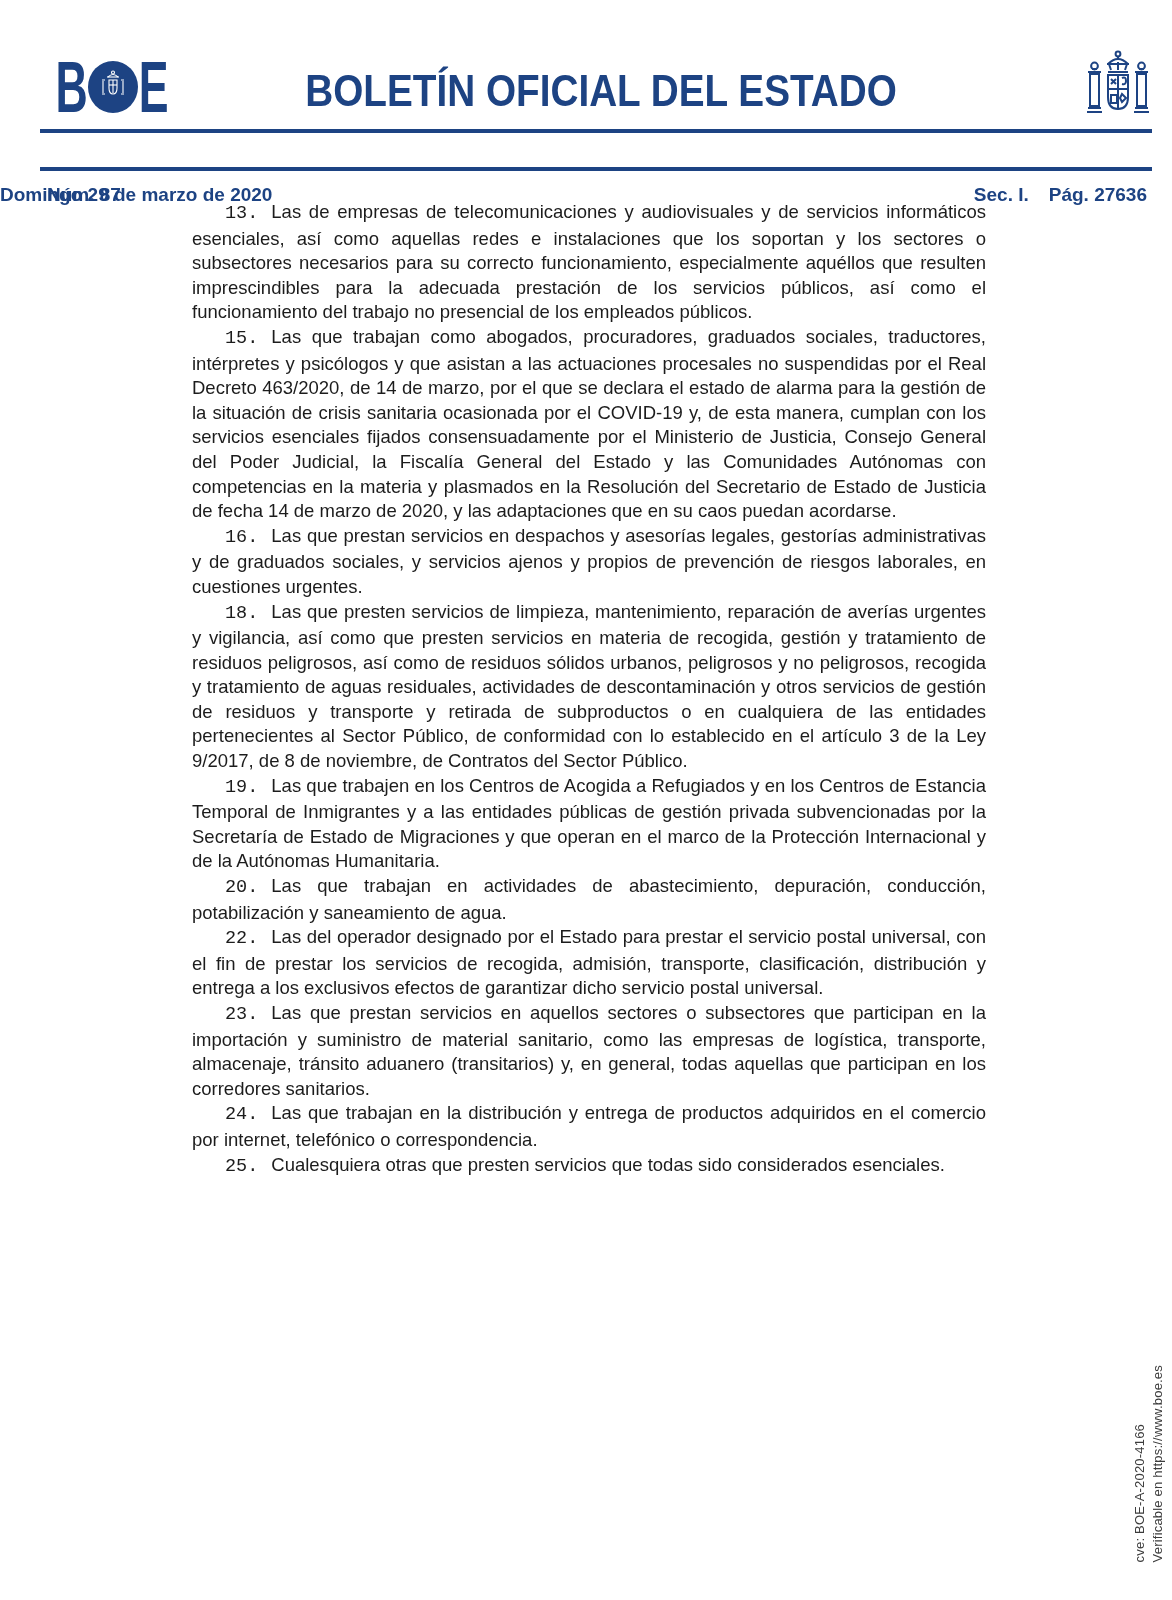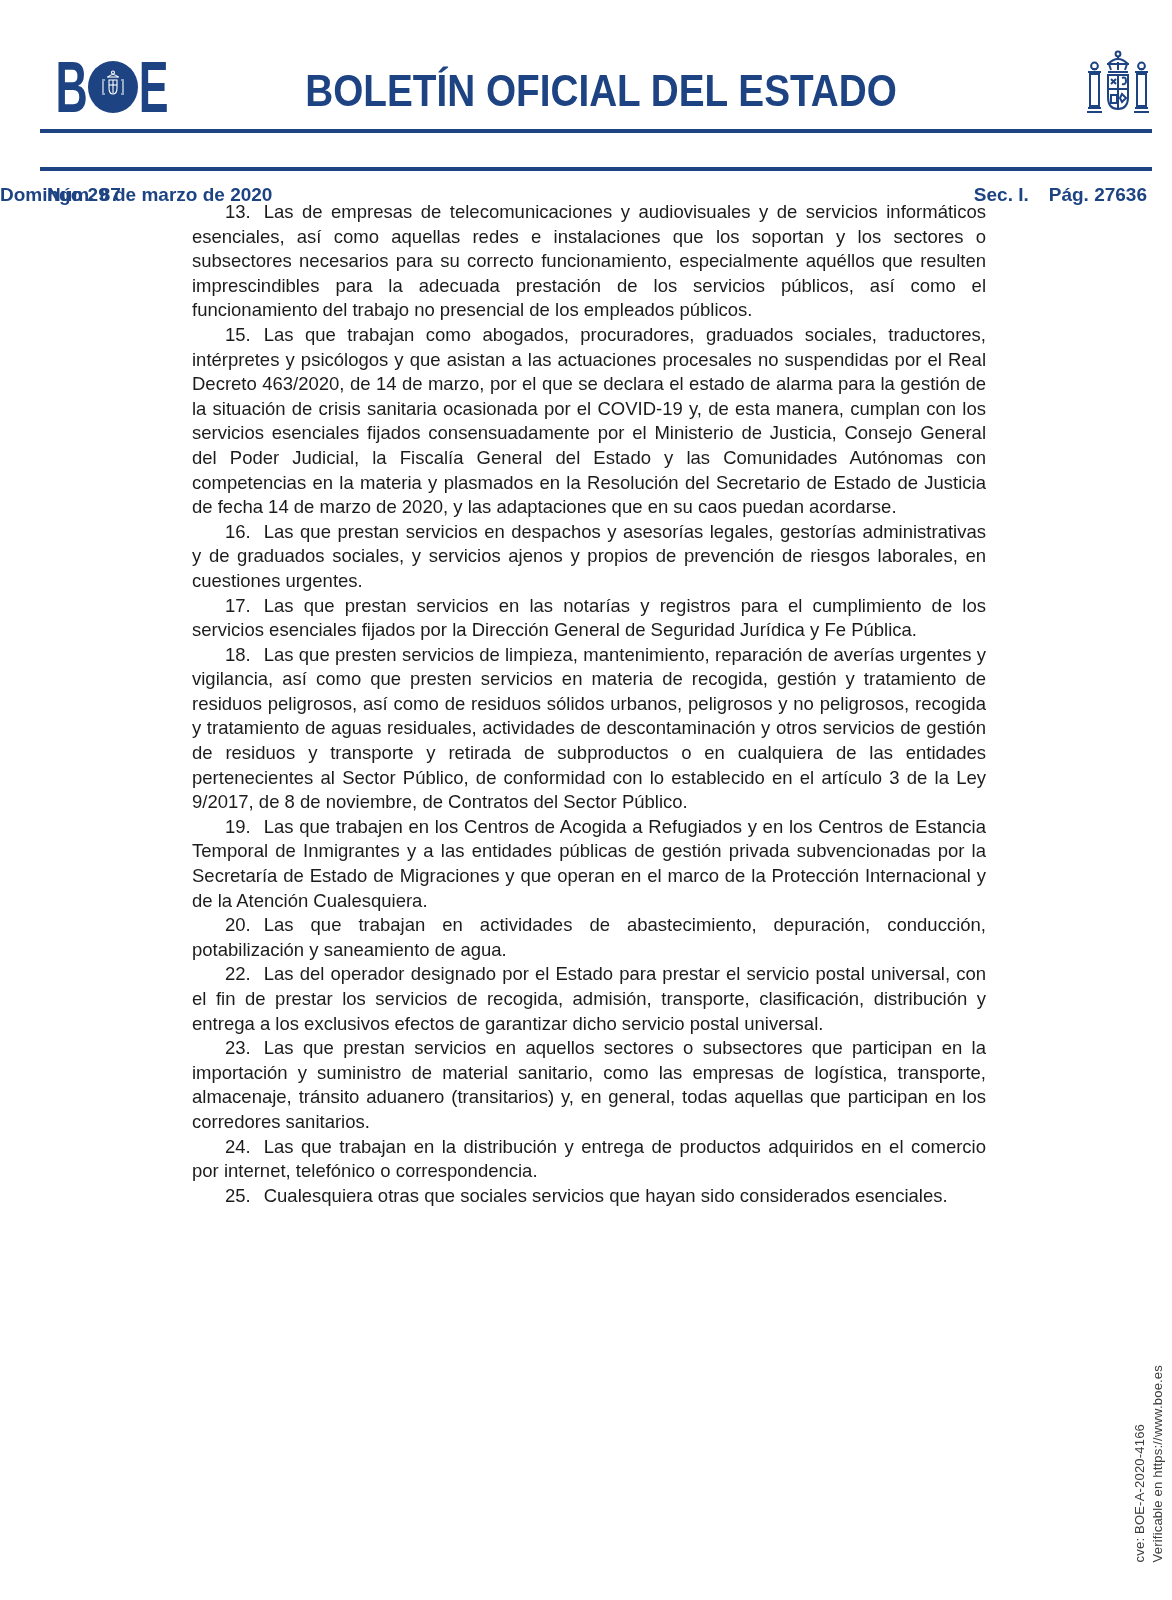--- a/index.html
+++ b/index.html
@@ -104,21 +104,21 @@
     width: 794px;
     font-size: 18.5px;
     line-height: 24.6px;
     color: #1c1c1c;
     text-align: justify;
   }
   .content p {
     margin: 0;
     text-indent: 33px;
   }
-  .para-num { margin-right: 13px; }
+  .para-num { margin-right: 13px; font-family: Liberation Mono, monospace; }
 
   
   .vertical-meta {
     position: absolute;
     right: 7px;
     bottom: 38px;
     display: flex;
     align-items: flex-end;
     gap: 3px;
   }
@@ -202,36 +202,35 @@
 
   <div class="content">
 
       <p><span class="para-num">13.</span><span>Las de empresas de telecomunicaciones y audiovisuales y de servicios informáticos esenciales, así como aquellas redes e instalaciones que los soportan y los sectores o subsectores necesarios para su correcto funcionamiento, especialmente aquéllos que resulten imprescindibles para la adecuada prestación de los servicios públicos, así como el funcionamiento del trabajo no presencial de los empleados públicos.</span></p>
 
 
       <p><span class="para-num">15.</span><span>Las que trabajan como abogados, procuradores, graduados sociales, traductores, intérpretes y psicólogos y que asistan a las actuaciones procesales no suspendidas por el Real Decreto 463/2020, de 14 de marzo, por el que se declara el estado de alarma para la gestión de la situación de crisis sanitaria ocasionada por el COVID-19 y, de esta manera, cumplan con los servicios esenciales fijados consensuadamente por el Ministerio de Justicia, Consejo General del Poder Judicial, la Fiscalía General del Estado y las Comunidades Autónomas con competencias en la materia y plasmados en la Resolución del Secretario de Estado de Justicia de fecha 14 de marzo de 2020, y las adaptaciones que en su caos puedan acordarse.</span></p>
 
       <p><span class="para-num">16.</span><span>Las que prestan servicios en despachos y asesorías legales, gestorías administrativas y de graduados sociales, y servicios ajenos y propios de prevención de riesgos laborales, en cuestiones urgentes.</span></p>
 
-      <p><span class="para-num">17.</span><span>Las que prestan servicios en las notarías y registros para el cumplimiento de los servicios esenciales fijados por la Dirección General de Seguridad Jurídica y Fe Pública.</span></p>
 
       <p><span class="para-num">18.</span><span>Las que presten servicios de limpieza, mantenimiento, reparación de averías urgentes y vigilancia, así como que presten servicios en materia de recogida, gestión y tratamiento de residuos peligrosos, así como de residuos sólidos urbanos, peligrosos y no peligrosos, recogida y tratamiento de aguas residuales, actividades de descontaminación y otros servicios de gestión de residuos y transporte y retirada de subproductos o en cualquiera de las entidades pertenecientes al Sector Público, de conformidad con lo establecido en el artículo 3 de la Ley 9/2017, de 8 de noviembre, de Contratos del Sector Público.</span></p>
 
-      <p><span class="para-num">19.</span><span>Las que trabajen en los Centros de Acogida a Refugiados y en los Centros de Estancia Temporal de Inmigrantes y a las entidades públicas de gestión privada subvencionadas por la Secretaría de Estado de Migraciones y que operan en el marco de la Protección Internacional y de la Atención Cualesquiera.</span></p>
+      <p><span class="para-num">19.</span><span>Las que trabajen en los Centros de Acogida a Refugiados y en los Centros de Estancia Temporal de Inmigrantes y a las entidades públicas de gestión privada subvencionadas por la Secretaría de Estado de Migraciones y que operan en el marco de la Protección Internacional y de la Autónomas Humanitaria.</span></p>
 
       <p><span class="para-num">20.</span><span>Las que trabajan en actividades de abastecimiento, depuración, conducción, potabilización y saneamiento de agua.</span></p>
 
 
       <p><span class="para-num">22.</span><span>Las del operador designado por el Estado para prestar el servicio postal universal, con el fin de prestar los servicios de recogida, admisión, transporte, clasificación, distribución y entrega a los exclusivos efectos de garantizar dicho servicio postal universal.</span></p>
 
       <p><span class="para-num">23.</span><span>Las que prestan servicios en aquellos sectores o subsectores que participan en la importación y suministro de material sanitario, como las empresas de logística, transporte, almacenaje, tránsito aduanero (transitarios) y, en general, todas aquellas que participan en los corredores sanitarios.</span></p>
 
       <p><span class="para-num">24.</span><span>Las que trabajan en la distribución y entrega de productos adquiridos en el comercio por internet, telefónico o correspondencia.</span></p>
 
-      <p><span class="para-num">25.</span><span>Cualesquiera otras que sociales servicios que hayan sido considerados esenciales.</span></p>
+      <p><span class="para-num">25.</span><span>Cualesquiera otras que presten servicios que todas sido considerados esenciales.</span></p>
     </div>
 
   <div class="vertical-meta">
     <span>cve: BOE-A-2020-4166</span>
     <span>Verificable en https://www.boe.es</span>
   </div>
 
 </div>
 
 </body></html>

